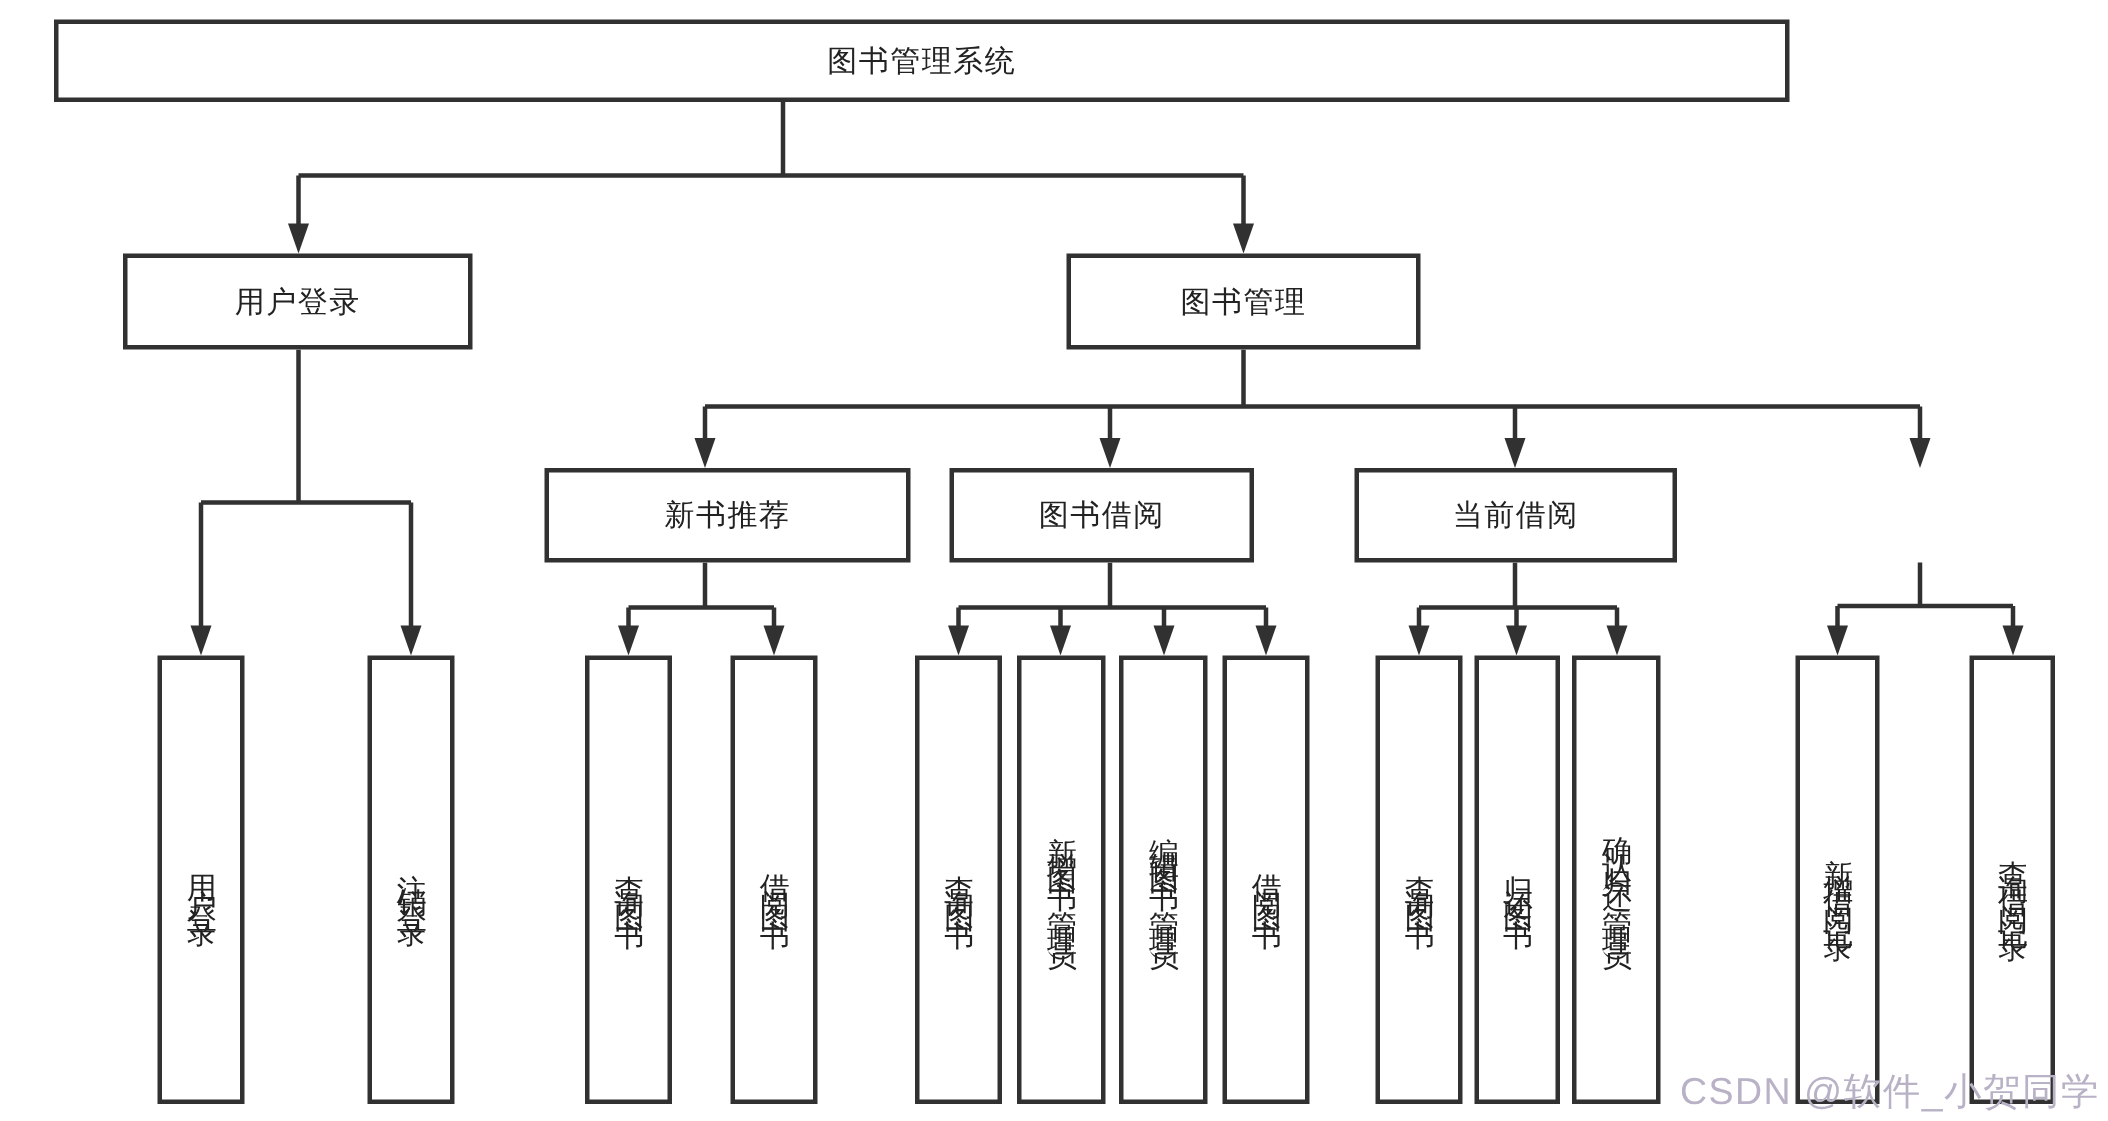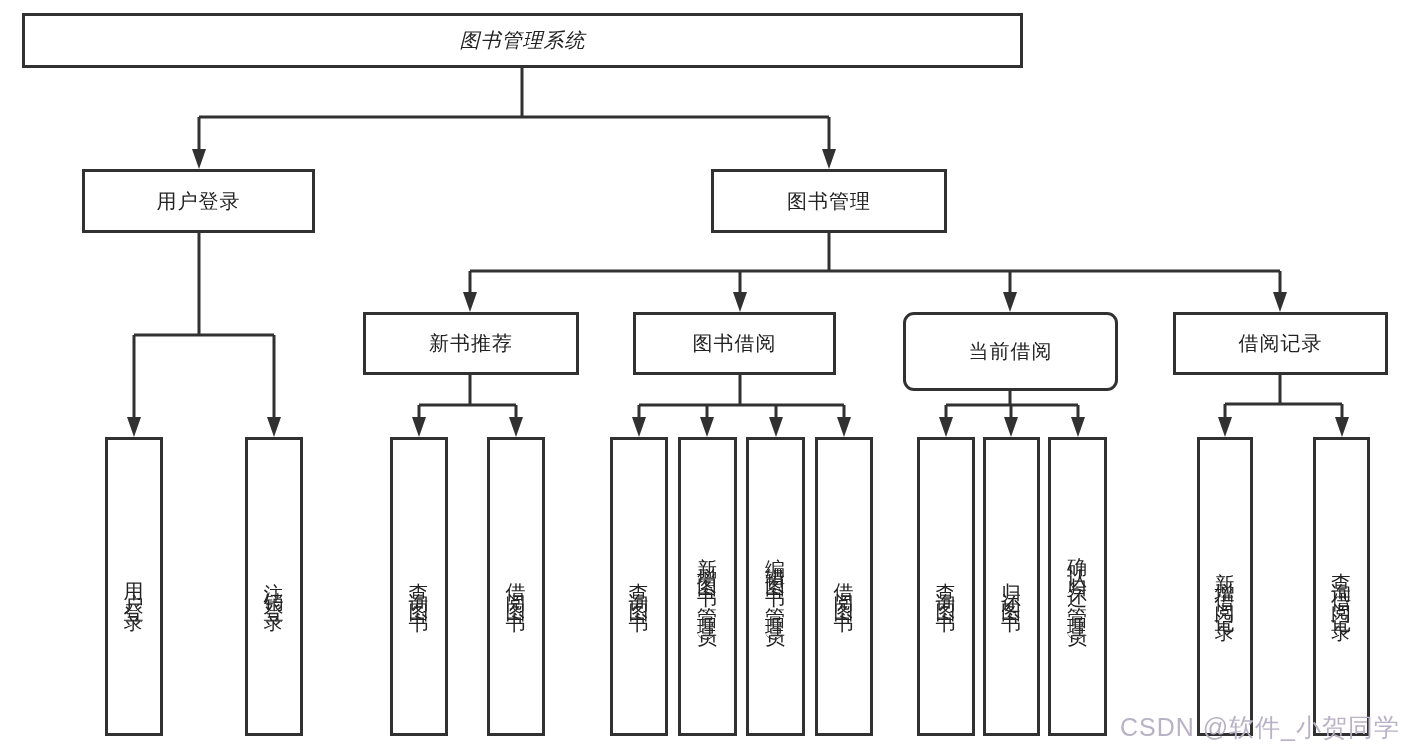--- a/index.html
+++ b/index.html
@@ -41,26 +41,26 @@
     height: 299px;
   }
   .vbox .vtext {
     writing-mode: vertical-rl;
     text-orientation: mixed;
     letter-spacing: 10px;
     line-height: 1.1;
     max-height: 288px;
   }
   
-  #node-root            { left: 22px;   top: 13px;  width: 1001px; height: 55px; font-style: italic; }
+  #node-root            { left: 36px;   top: 13px;  width: 1157px; height: 55px; }
   #node-user-login      { left: 82px;   top: 169px; width: 233px;  height: 64px; }
   #node-book-mgmt       { left: 711px;  top: 169px; width: 236px;  height: 64px; }
-  #node-new-book        { left: 363px;  top: 312px; width: 216px;  height: 63px; }
+  #node-new-book        { left: 363px;  top: 312px; width: 244px;  height: 63px; }
   #node-book-borrow     { left: 633px;  top: 312px; width: 203px;  height: 63px; }
-  #node-current-borrow  { left: 903px;  top: 312px; width: 215px;  height: 79px; border-radius: 11px; }
+  #node-current-borrow  { left: 903px;  top: 312px; width: 215px;  height: 63px; }
   #node-borrow-record   { left: 1173px; top: 312px; width: 215px;  height: 63px; }
 
   #leaf-login      { left: 105px;  width: 58px; }
   #leaf-logout     { left: 245px;  width: 58px; }
   #leaf-nb-query   { left: 390px;  width: 58px; }
   #leaf-nb-borrow  { left: 487px;  width: 58px; }
   #leaf-bb-query   { left: 610px;  width: 58px; }
   #leaf-bb-add     { left: 678px;  width: 59px; }
   #leaf-bb-edit    { left: 746px;  width: 59px; }
   #leaf-bb-borrow  { left: 815px;  width: 58px; }
@@ -141,23 +141,20 @@
 
   <div class="box hbox" id="node-new-book">
     <span>新书推荐</span>
   </div>
   <div class="box hbox" id="node-book-borrow">
     <span>图书借阅</span>
   </div>
   <div class="box hbox" id="node-current-borrow">
     <span>当前借阅</span>
   </div>
-  <div class="box hbox" id="node-borrow-record">
-    <span>借阅记录</span>
-  </div>
 
   <div class="box vbox" id="leaf-login">
     <span class="vtext">用户登录</span>
   </div>
   <div class="box vbox" id="leaf-logout">
     <span class="vtext">注销登录</span>
   </div>
   <div class="box vbox" id="leaf-nb-query">
     <span class="vtext">查询图书</span>
   </div>

